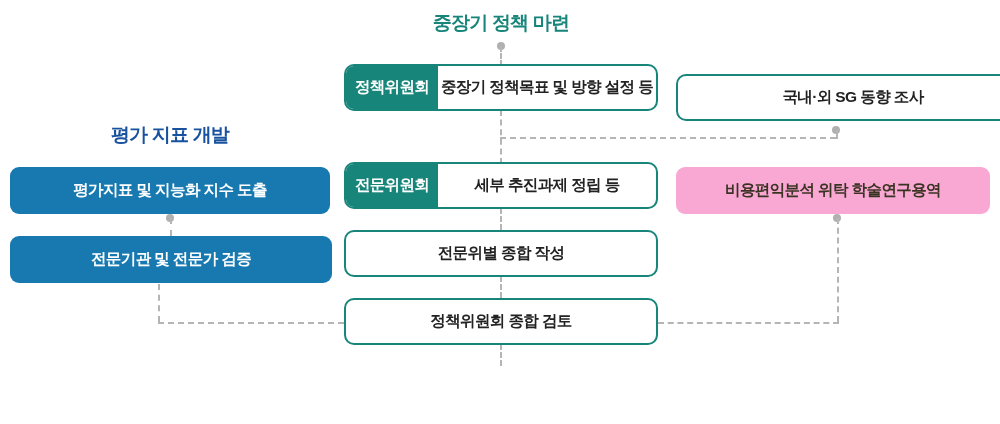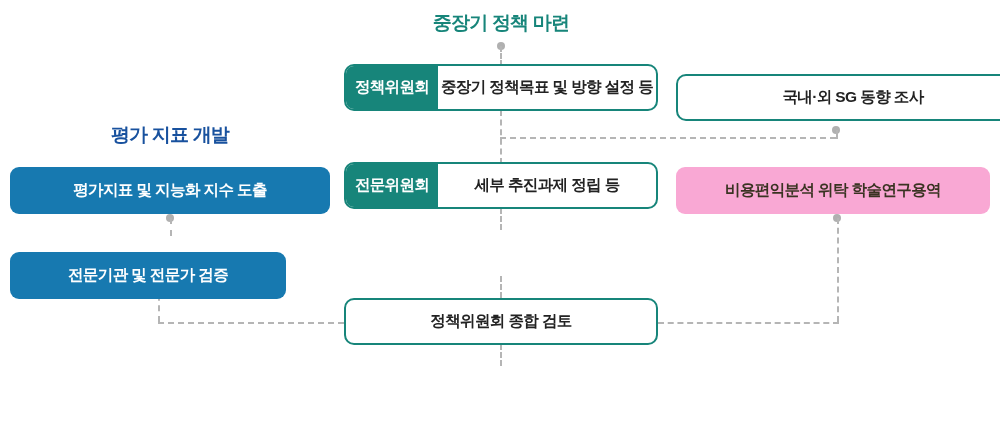--- a/index.html
+++ b/index.html
@@ -153,25 +153,26 @@
   <div class="box box-teal-split" style="left:344px;top:64px;width:314px;height:47px;">
     <div class="split-label" style="width:92px;">정책위원회</div>
     <div class="split-body">중장기 정책목표 및 방향 설정 등</div>
   </div>
 
   <div class="box box-teal-split" style="left:344px;top:162px;width:314px;height:47px;">
     <div class="split-label" style="width:92px;">전문위원회</div>
     <div class="split-body">세부 추진과제 정립 등</div>
   </div>
 
+  <div class="box box-teal" style="left:344px;top:230px;width:314px;height:47px;">전문위별 종합 작성</div>
 
   <div class="box box-teal" style="left:344px;top:298px;width:314px;height:47px;">정책위원회 종합 검토</div>
 
   <div class="box box-blue" style="left:10px;top:167px;width:320px;height:47px;">평가지표 및 지능화 지수 도출</div>
 
-  <div class="box box-blue" style="left:10px;top:236px;width:276px;height:47px;margin-top:16px;">전문기관 및 전문가 검증</div>
+  <div class="box box-blue" style="left:10px;top:236px;width:322px;height:47px;">전문기관 및 전문가 검증</div>
 
   <div class="box box-teal" style="left:676px;top:74px;width:354px;height:47px;">국내·외 SG 동향 조사</div>
 
   <div class="box box-yellow" style="left:676px;top:167px;width:314px;height:47px;">비용편익분석 위탁 학술연구용역</div>
 
 
 </div>
 
 </body></html>

